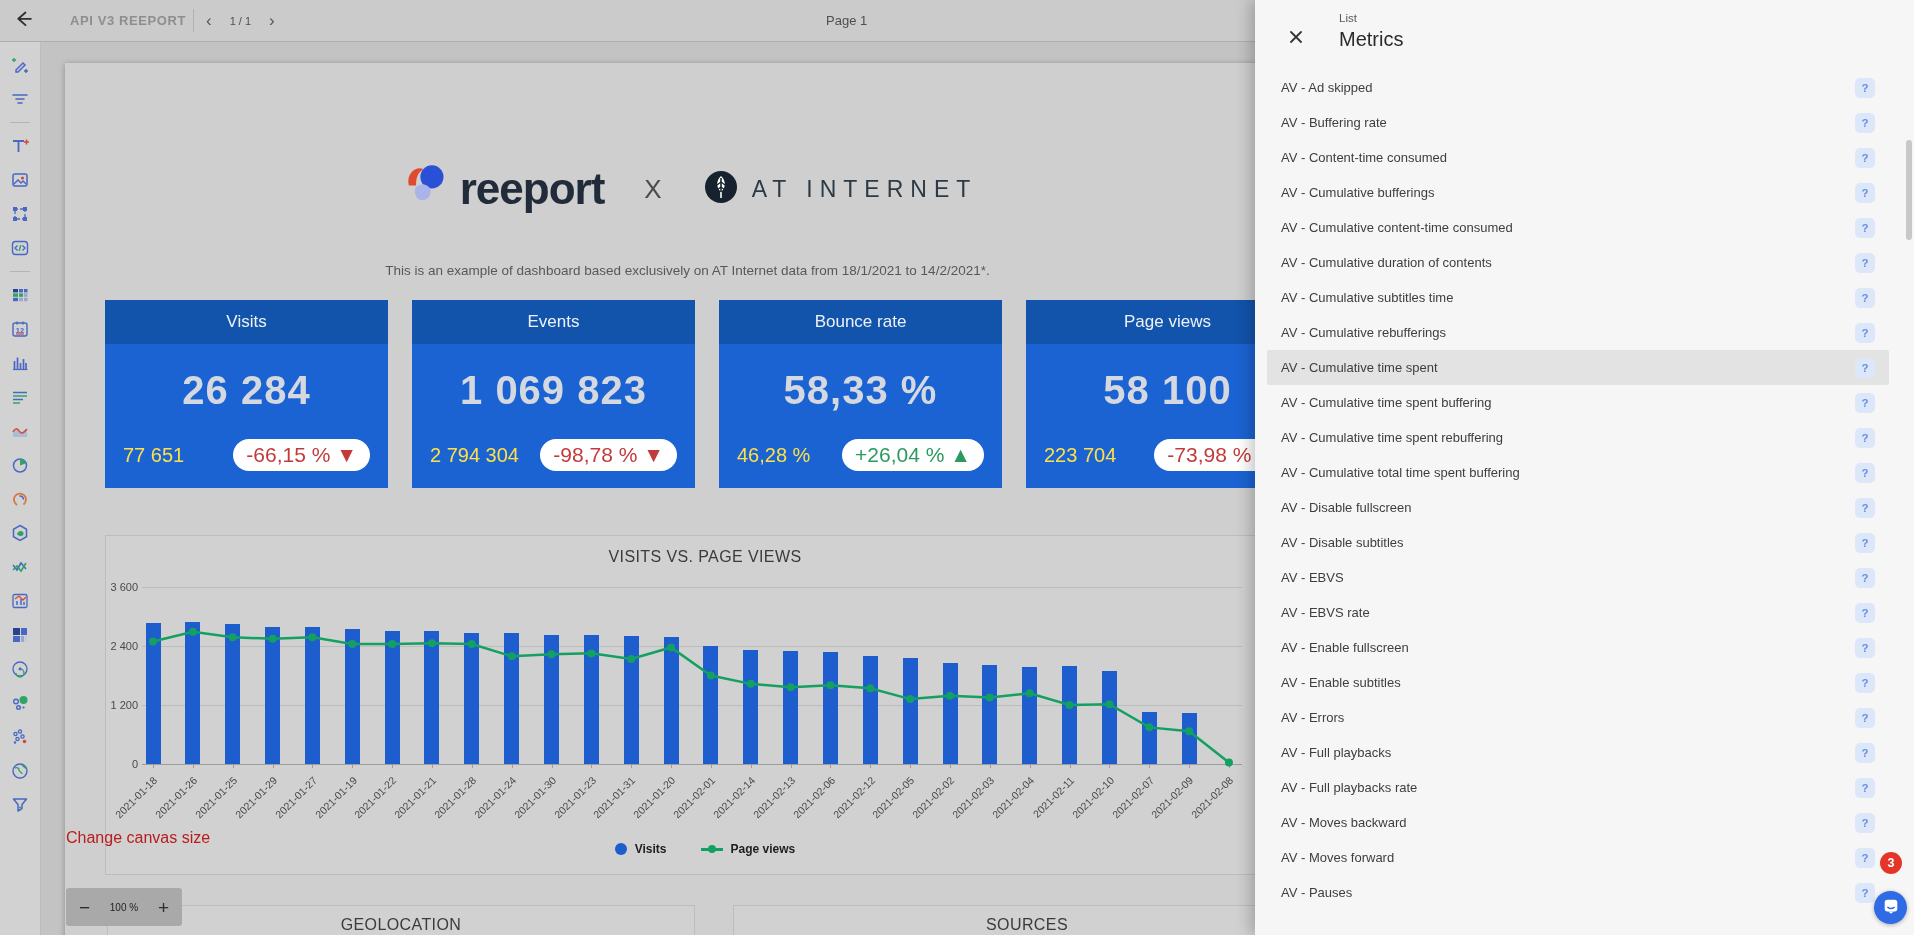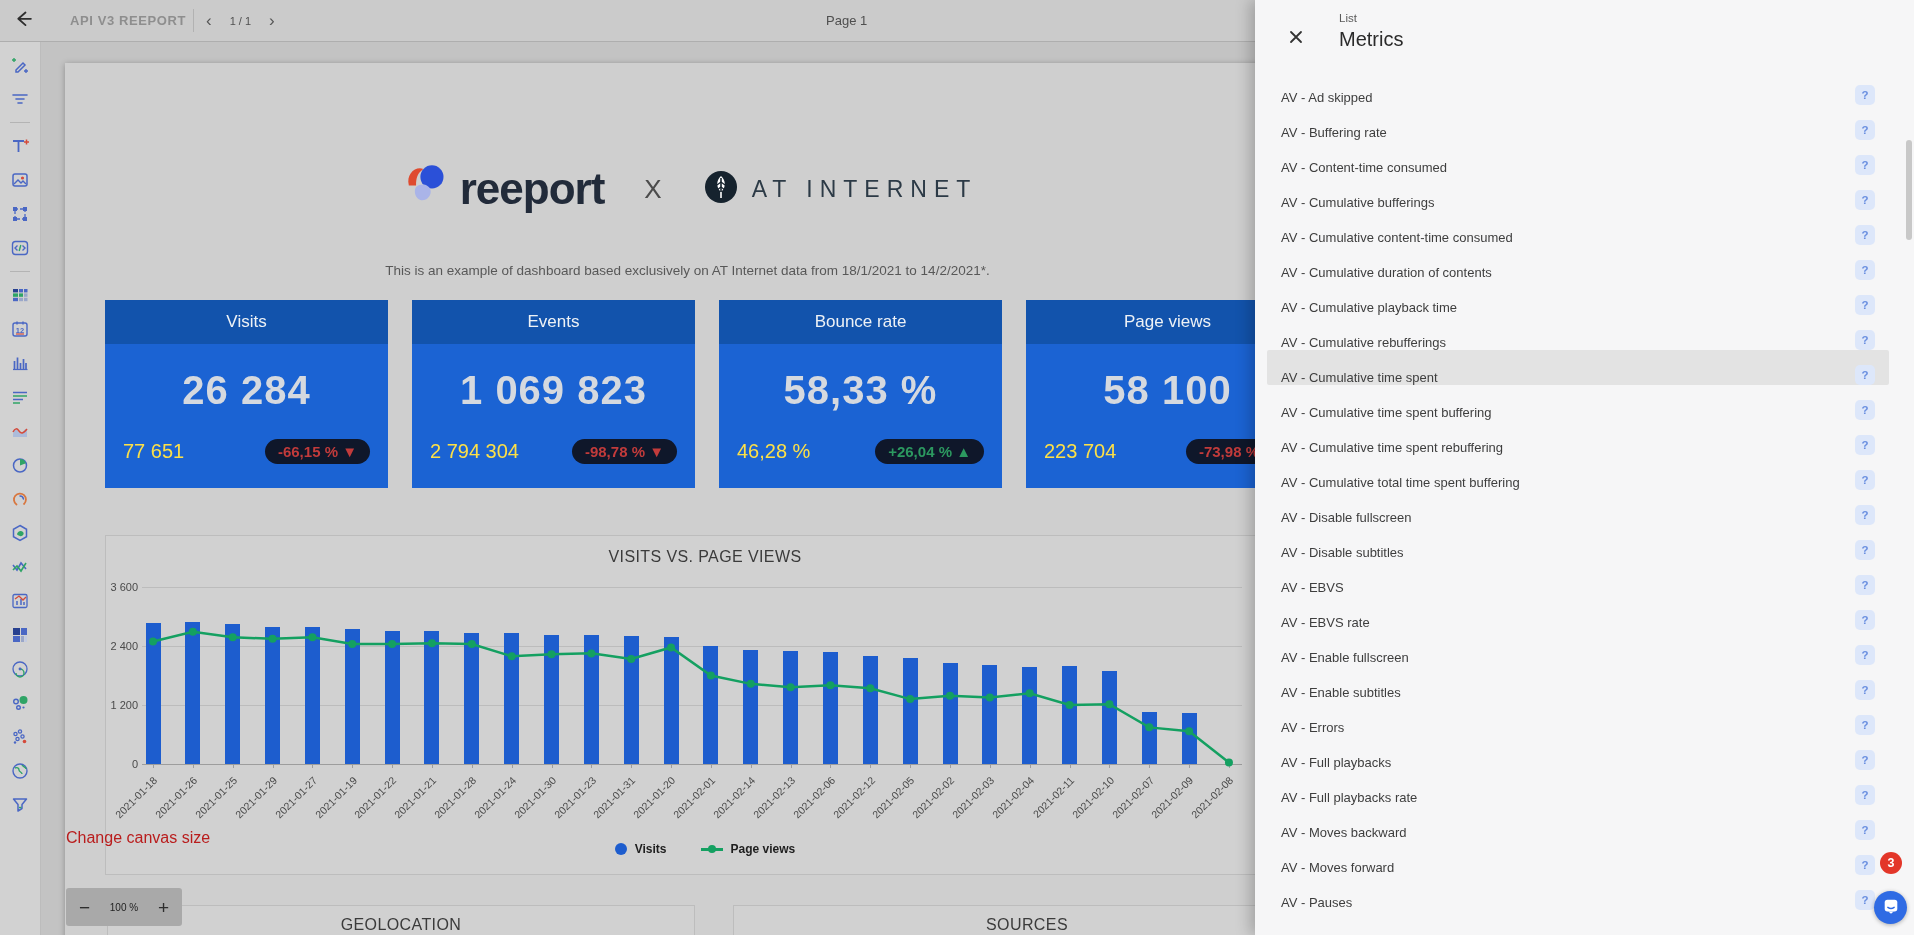--- a/index.html
+++ b/index.html
@@ -32,21 +32,21 @@
   .atinternet-word{font-size:23px;color:#2c3a46;letter-spacing:7px;font-weight:500}
   .desc{position:absolute;left:0;top:200px;width:100%;text-align:center;font-size:13.5px;color:#585858}
 
   
   .kpi-row{position:absolute;left:40px;top:237px;display:flex;gap:24px}
   .kpi-card{width:283px;height:188px;background:#1b63d3;cursor:pointer}
   .kpi-head{height:44px;background:#1253ac;color:#eef2f6;font-size:17px;display:flex;align-items:center;justify-content:center}
   .kpi-value{margin-top:24px;text-align:center;font-size:40px;font-weight:bold;color:#d5d9df;letter-spacing:1px}
   .kpi-foot{margin:26px 18px 0 18px;display:flex;align-items:center;justify-content:space-between}
   .kpi-prev{font-size:20px;color:#fde047}
-  .kpi-pill{background:#0f172a;border-radius:16px;padding:4px 13px;font-size:15px;font-weight:bold;white-space:nowrap}
+  .kpi-pill{background:#ffffff;border-radius:16px;padding:4px 13px;font-size:21px;font-weight:normal;white-space:nowrap}
   .kpi-pill.down{color:#c23b3b}
   .kpi-pill.up{color:#2c9960}
 
   
   .chart-card{position:absolute;left:40px;top:472px;width:1200px;height:340px;background:#d1d1d1;border:1px solid #bdbdbd;box-sizing:border-box}
   .chart-title{position:absolute;left:0;top:12px;width:100%;text-align:center;font-size:16px;color:#3b3b3b;letter-spacing:.4px}
   .plot{position:absolute;left:0;top:0;width:100%;height:100%}
   .gridline{position:absolute;left:36px;width:1100px;height:1px;background:#bcbcbc}
   .gridline.axis{background:#9d9d9d}
   .ylabel{position:absolute;width:30px;text-align:right;font-size:11px;color:#4a4a4a;transform:translateY(-50%)}
@@ -72,21 +72,21 @@
   .zoom-box{position:absolute;left:66px;top:888px;width:116px;height:38px;background:#a9a9a9;border-radius:3px;display:flex;align-items:center;justify-content:space-between;padding:0 10px;box-sizing:border-box;z-index:3}
   .zoom-btn{font-size:19px;color:#2e2e2e;cursor:pointer;line-height:1;padding:2px 3px}
   .zoom-value{font-size:10px;color:#1f1f1f}
 
   
   .panel{position:absolute;left:1255px;top:0;width:659px;height:935px;background:#f6f6f7;box-shadow:-5px 0 14px rgba(0,0,0,.22);z-index:5}
   .panel-close{position:absolute;left:28px;top:26px;width:26px;height:26px;display:flex;align-items:center;justify-content:center;cursor:pointer}
   .panel-kicker{position:absolute;left:84px;top:12px;font-size:11.5px;color:#5a5a5a}
   .panel-title{position:absolute;left:84px;top:28px;font-size:20px;color:#2b2b2b}
   .metrics-list{position:absolute;left:12px;top:70px;width:622px}
-  .metric-row{height:35px;display:flex;align-items:flex-end;justify-content:space-between;padding:0 14px 0 14px;cursor:pointer;border-radius:2px}
+  .metric-row{height:35px;display:flex;align-items:center;justify-content:space-between;padding:0 14px 0 14px;cursor:pointer;border-radius:2px}
   .metric-row.selected{background:#e3e3e3}
   .metric-label{font-size:13px;color:#3e3e3e}
   .help-btn{width:20px;height:20px;border:none;border-radius:5px;background:#dde7fa;color:#6a8fe0;font-size:11.5px;font-weight:bold;cursor:pointer;display:flex;align-items:center;justify-content:center;flex:0 0 auto}
   .panel-scrollbar{position:absolute;left:1906px;top:140px;width:6px;height:100px;background:#c8c8c8;border-radius:3px;z-index:6;cursor:pointer}
   .notif-badge{position:absolute;left:1880px;top:852px;width:22px;height:22px;border-radius:50%;background:#e33629;color:#fff;font-size:12.5px;font-weight:bold;display:flex;align-items:center;justify-content:center;z-index:7}
   .chat-btn{position:absolute;left:1874px;top:891px;width:33px;height:33px;border-radius:50%;background:#2f6be4;display:flex;align-items:center;justify-content:center;cursor:pointer;z-index:7;box-shadow:0 1px 4px rgba(0,0,0,.3)}
 </style>
 </head>
 <body>
 
@@ -524,21 +524,21 @@
         </div>
         <div class="metric-row">
           <span class="metric-label">AV - Cumulative content-time consumed</span>
           <button class="help-btn">?</button>
         </div>
         <div class="metric-row">
           <span class="metric-label">AV - Cumulative duration of contents</span>
           <button class="help-btn">?</button>
         </div>
         <div class="metric-row">
-          <span class="metric-label">AV - Cumulative playback time</span>
+          <span class="metric-label">AV - Cumulative subtitles time</span>
           <button class="help-btn">?</button>
         </div>
         <div class="metric-row">
           <span class="metric-label">AV - Cumulative rebufferings</span>
           <button class="help-btn">?</button>
         </div>
         <div class="metric-row selected">
           <span class="metric-label">AV - Cumulative time spent</span>
           <button class="help-btn">?</button>
         </div>

